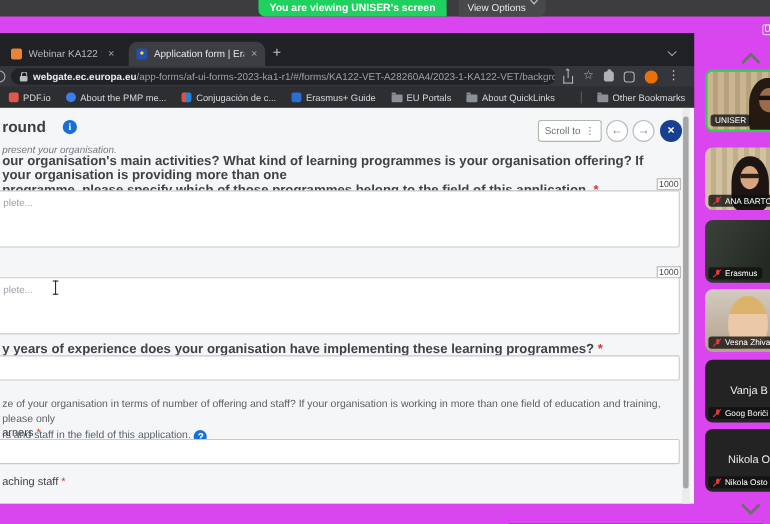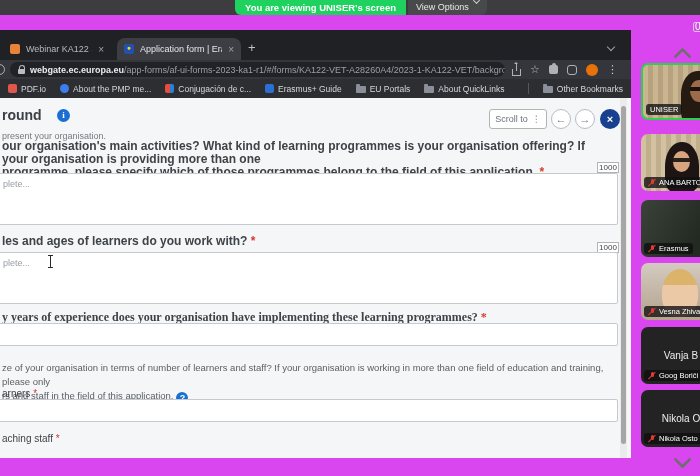--- a/index.html
+++ b/index.html
@@ -5,21 +5,21 @@
   * { margin:0; padding:0; box-sizing:border-box; }
   body { background:#000; font-family:"Liberation Sans", sans-serif; }
   .screen { position:relative; width:700px; height:476px; background:#d946ef; overflow:hidden; }
 
   
   .meetbar { position:absolute; left:0; top:0; width:700px; height:15px; background:#3d3d3f; }
   .banner-group { position:absolute; left:235px; top:0; height:15px; display:flex; align-items:stretch; }
   .share-banner { background:#1fd25f; color:#fff; font-size:9.5px; font-weight:bold; line-height:15px;
     padding:0 10px; border-radius:0 0 0 6px; white-space:nowrap; }
   .view-options { background:#48494b; color:#e8e8e8; font-size:9px; line-height:15px; padding:0 8px;
-    border-radius:0 0 6px 0; margin-left:2px; display:flex; align-items:flex-start; gap:5px; white-space:nowrap; cursor:pointer; }
+    border-radius:0 0 6px 0; margin-left:11px; display:flex; align-items:flex-start; gap:5px; white-space:nowrap; cursor:pointer; }
   .chev { display:inline-block; width:5px; height:5px; border-right:1.5px solid #cfcfcf; border-bottom:1.5px solid #cfcfcf; transform:rotate(45deg); margin-top:-2px; }
 
   .timer { position:absolute; left:647px; top:21px; color:#fff; font-size:10px; letter-spacing:.3px;margin-left:48px; }
   .mini-sq { position:absolute; left:693px; top:22px; width:10px; height:10px; border:1.5px solid #cfcfcf; border-radius:2px; }
 
   .big-chev { position:absolute; width:13px; height:13px; border-right:3px solid #6e6e6e; border-bottom:3px solid #6e6e6e; border-radius:2px; }
   .chev-up { left:676px; top:50px; transform:rotate(-135deg); }
   .chev-down { left:676px; top:453px; transform:rotate(45deg); }
 
   
@@ -72,23 +72,23 @@
   .info-ic { position:absolute; left:57px; top:11px; width:13px; height:13px; border-radius:50%; background:#1a6fd4; color:#fff;
     font-size:9px; font-weight:bold; text-align:center; line-height:13px; font-family:"Liberation Serif", serif; }
   .scrollto { position:absolute; left:489px; top:11px; width:58px; height:20px; background:#fff; border:1px solid #aeb6ae; border-radius:3px;
     font-size:9px; color:#6b7278; display:flex; align-items:center; justify-content:center; gap:4px; cursor:pointer; }
   .circ-btn { position:absolute; top:11px; width:20px; height:20px; border-radius:50%; background:#fff; border:1px solid #b7bcc1;
     color:#7a8187; font-size:11px; text-align:center; line-height:18px; cursor:pointer; }
   .arrow-l { left:551px; } .arrow-r { left:575px; }
   .close-btn { position:absolute; left:600px; top:11px; width:20px; height:20px; border-radius:50%; background:#17418f; border:none;
     color:#fff; font-size:11px; font-weight:bold; text-align:center; line-height:20px; cursor:pointer; }
 
-  .intro { position:absolute; left:2px; top:33px; font-size:9px; color:#737a80; }
+  .intro { position:absolute; left:2px; top:33px; font-size:9px; color:#737a80;font-style:italic; }
   .q { position:absolute; left:2px; width:606px; font-size:12px; font-weight:bold; color:#3f4347; line-height:13px; }
-  .q1 { top:42px; } .q2 { top:137px; } .q3 { top:213px;font-family:Liberation Serif, serif; }
+  .q1 { top:42px; } .q2 { top:137px; } .q3 { top:213px; }
   .red { color:#d43a2f; }
   .counter { position:absolute; left:597px; width:22px; height:11px; background:#fff; border:1px solid #b3b3b3;
     font-size:8px; color:#444; text-align:center; line-height:10px; }
   .c1 { top:64px; } .c2 { top:144px; }
   .ta { position:absolute; left:-6px; width:624px; background:#fff; border:1px solid #c6cad0; border-radius:2px;
     font-size:9px; color:#333; padding:5px 8px; resize:none; font-family:"Liberation Sans", sans-serif; }
   .ta::placeholder { color:#9aa0a6; font-style:normal; }
   .ta1 { top:75px; height:52px; } .ta2 { top:154px; height:52px; }
   .ti { position:absolute; left:-6px; width:624px; height:23px; background:#fff; border:1px solid #c6cad0; border-radius:2px; padding:0 8px; font-size:10px; }
   .ti3 { top:225px; } .ti4 { top:301px; }
@@ -226,34 +226,31 @@
 
       <div class="intro">present your organisation.</div>
 
       <div class="q q1">
         <span style="display:block;">our organisation's main activities? What kind of learning programmes is your organisation offering? If your organisation is providing more than one</span>
         <span><span>programme, please specify which of those programmes belong to the field of this application.</span> <span class="red">*</span></span>
       </div>
       <div class="counter c1">1000</div>
       <textarea class="ta ta1" placeholder="plete..." style=""></textarea>
 
-      <div class="q q2">
-        <span>les and ages of learners do you work with?</span> <span class="red">*</span>
-      </div>
       <div class="counter c2">1000</div>
       <textarea class="ta ta2" placeholder="plete..." style=""></textarea>
       <div class="ibeam"></div>
 
       <div class="q q3">
         <span>y years of experience does your organisation have implementing these learning programmes?</span> <span class="red">*</span>
       </div>
       <input class="ti ti3" style="">
 
       <div class="para">
-        <span style="display:block;">ze of your organisation in terms of number of learners and staff? If your organisation is working in more than one field of education and training, please only</span>
+        <span style="display:block;">ze of your organisation in terms of number of offering and staff? If your organisation is working in more than one field of education and training, please only</span>
         <span><span>rs and staff in the field of this application.</span><span class="help-ic">?</span></span>
       </div>
 
       <div class="flabel lb-learners">
         <span>arners</span> <span class="red">*</span>
       </div>
       <input class="ti ti4" style="">
 
       <div class="flabel lb-staff">
         <span>aching staff</span> <span class="red">*</span>

